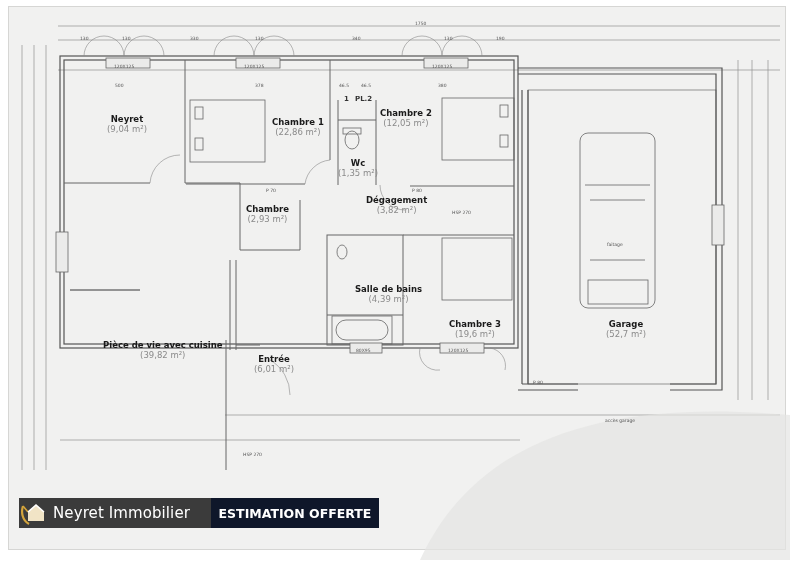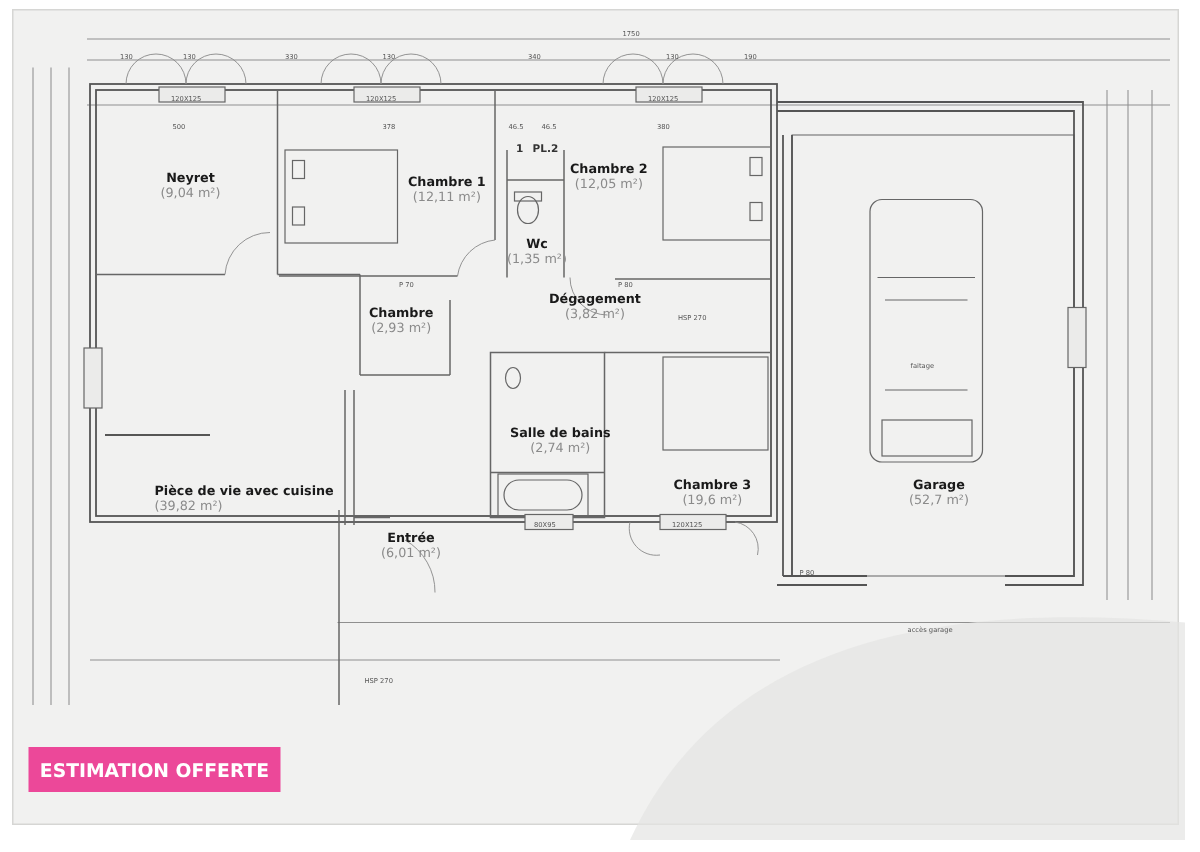--- a/index.html
+++ b/index.html
@@ -8,21 +8,21 @@
   svg.plan { position:absolute; left:0; top:0; width:800px; height:568px; }
   .room { position:absolute; text-align:center; line-height:1.15; }
   .room .name { font-family:"DejaVu Sans", sans-serif; font-weight:bold; font-size:8.5px; color:#1a1a1a; white-space:nowrap; }
   .room .area { font-family:"DejaVu Sans", sans-serif; font-size:8.5px; color:#8a8a8a; white-space:nowrap; }
   .tiny { position:absolute; font-family:"DejaVu Sans", sans-serif; font-size:4.5px; color:#555; white-space:nowrap; }
   .lbl { position:absolute; font-family:"DejaVu Sans", sans-serif; font-size:7px; font-weight:bold; color:#333; white-space:nowrap; }
   .brand { position:absolute; left:19px; top:498px; height:30px; display:flex; }
   .brand .left { background:#3b3b3b; width:192px; height:30px; display:flex; align-items:center; }
   .brand .logo { width:30px; height:30px; position:relative; }
   .brand .name { color:#ffffff; font-family:"DejaVu Sans", sans-serif; font-size:15px; margin-left:4px; letter-spacing:0.1px; }
-  .brand .cta { background:#ec4899; height:30px; width:168px; display:flex; align-items:center; justify-content:center; color:#ffffff; font-family:"DejaVu Sans", sans-serif; font-weight:bold; font-size:12.5px;text-align:center; }
+  .brand .cta { background:#0f172a; height:30px; width:168px; display:flex; align-items:center; justify-content:center; color:#ffffff; font-family:"DejaVu Sans", sans-serif; font-weight:bold; font-size:12.5px;text-align:center; }
 </style>
 </head>
 <body>
 
 <div class="sheet"></div>
 
 <svg class="plan" viewBox="0 0 800 568" xmlns="http://www.w3.org/2000/svg">
   <g stroke="#8f8f8f" stroke-width="0.7" fill="none">
 
     <line x1="58" y1="26" x2="780" y2="26"></line>
@@ -168,54 +168,65 @@
 <span class="tiny" style="left:243px;top:452px">HSP 270</span>
 <span class="tiny" style="left:607px;top:242px">faitage</span>
 <span class="tiny" style="left:605px;top:418px">accès garage</span>
 
 <div class="room" style="left:107px;top:115px">
   <div class="name">Neyret</div>
   <div class="area">(9,04 m²)</div>
 </div>
 <div class="room" style="left:272px;top:118px">
   <div class="name">Chambre 1</div>
-  <div class="area">(12,11 m²)</div>
+  <div class="area">(22,86 m²)</div>
 </div>
 <div class="room" style="left:380px;top:109px">
   <div class="name">Chambre 2</div>
   <div class="area">(12,05 m²)</div>
 </div>
 <div class="room" style="left:338px;top:159px">
   <div class="name">Wc</div>
   <div class="area">(1,35 m²)</div>
 </div>
 <div class="room" style="left:366px;top:196px">
   <div class="name">Dégagement</div>
   <div class="area">(3,82 m²)</div>
 </div>
 <div class="room" style="left:246px;top:205px">
   <div class="name">Chambre</div>
   <div class="area">(2,93 m²)</div>
 </div>
-<div class="room" style="left:340px;top:285px">
+<div class="room" style="left:355px;top:285px">
   <div class="name">Salle de bains</div>
-  <div class="area">(2,74 m²)</div>
+  <div class="area">(4,39 m²)</div>
 </div>
 <div class="room" style="left:449px;top:320px">
   <div class="name">Chambre 3</div>
   <div class="area">(19,6 m²)</div>
 </div>
-<div class="room" style="left:103px;top:324px;text-align:left">
+<div class="room" style="left:103px;top:341px;text-align:center">
   <div class="name">Pièce de vie avec cuisine</div>
   <div class="area">(39,82 m²)</div>
 </div>
 <div class="room" style="left:254px;top:355px">
   <div class="name">Entrée</div>
   <div class="area">(6,01 m²)</div>
 </div>
 <div class="room" style="left:606px;top:320px">
   <div class="name">Garage</div>
   <div class="area">(52,7 m²)</div>
 </div>
 
 <div class="brand">
+  <div class="left">
+    <div class="logo">
+      <svg width="30" height="30" viewBox="0 0 30 30">
+        <path d="M4,8 C2,14 3,22 10,26" stroke="#d4a43b" stroke-width="2.2" fill="none"></path>
+        <path d="M4,8 L9,14" stroke="#d4a43b" stroke-width="1.6"></path>
+        <path d="M9,14 L17,7 L25,14 L25,23 L9,23 Z" fill="#f1e4c6"></path>
+        <path d="M9,14 L17,7 L25,14" stroke="#ffffff" stroke-width="1.6" fill="none"></path>
+      </svg>
+    </div>
+    <span class="name">Neyret Immobilier</span>
+  </div>
   <div class="cta">ESTIMATION OFFERTE</div>
 </div>
 
 </body></html>

